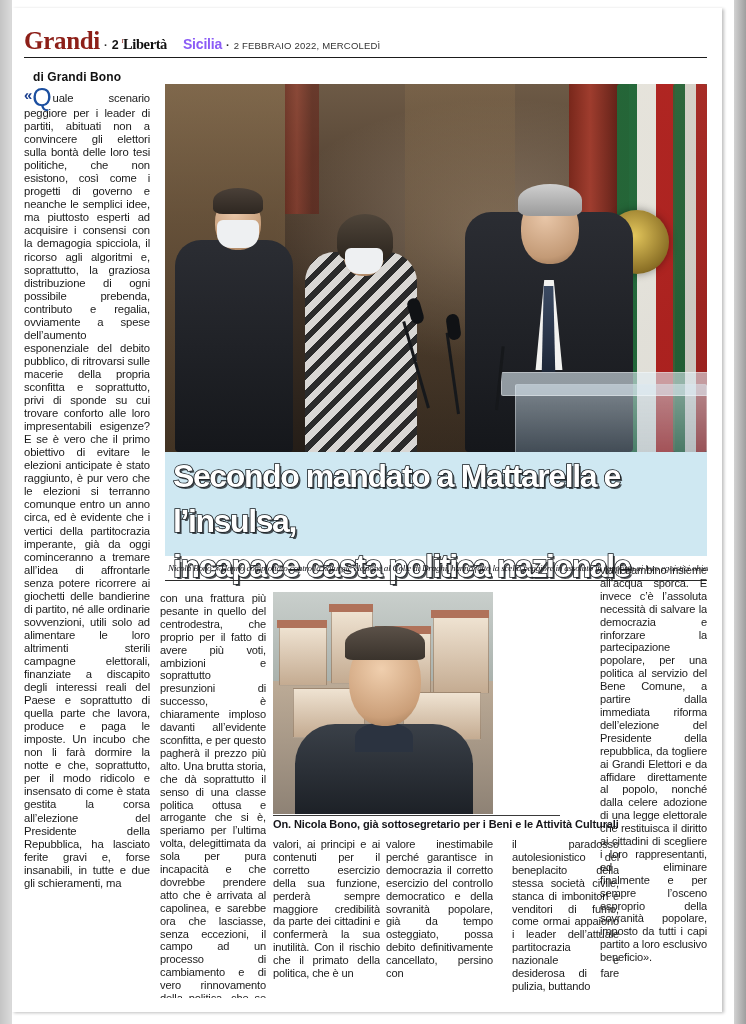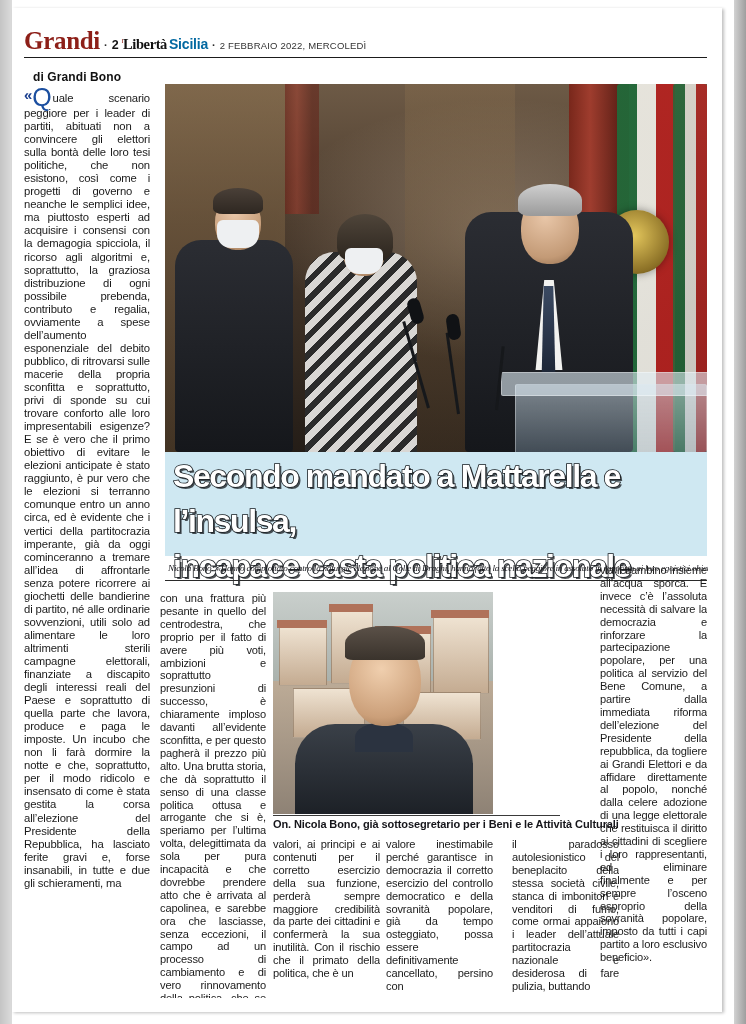--- a/index.html
+++ b/index.html
@@ -90,22 +90,22 @@
     font-family: "Liberation Serif", serif;
     font-size: 14.5px;
     font-weight: bold;
     color: #121212;
     letter-spacing: -0.4px;
   }
   .logo-sicilia {
     font-family: "Liberation Sans", sans-serif;
     font-size: 14px;
     font-weight: bold;
-    color: #0369a1;
-    margin-left: 2px;
+    color: #8b5cf6;
+    margin-left: 16px;
     letter-spacing: -0.2px;
   }
   .issue-date {
     font-family: "Liberation Sans", sans-serif;
     font-size: 9.5px;
     color: #333333;
     letter-spacing: 0.2px;
   }
   .rule-under-masthead {
     position: absolute;
@@ -462,21 +462,21 @@
   <div class="headline-band">
     <div class="headline">Secondo mandato a Mattarella e l’insulsa,
 incapace casta politica nazionale</div>
   </div>
 
   <div class="subhead">Nicola Bono: «Hanno complottato contro la naturale elezione al Colle di Draghi, hanno fatto la scelta peggiore in assoluto in rapporto ai loro egoistici obiettivi»</div>
   <div class="rule-under-sub"></div>
 
   <div class="bodycol" id="col2">con una frattura più pesante in quello del centrodestra, che proprio per il fatto di avere più voti, ambizioni e soprattutto presunzioni di successo, è chiaramente imploso davanti all’evidente sconfitta, e per questo pagherà il prezzo più alto. Una brutta storia, che dà soprattutto il senso di una classe politica ottusa e arrogante che si è, speriamo per l’ultima volta, delegittimata da sola per pura incapacità e che dovrebbe prendere atto che è arrivata al capolinea, e sarebbe ora che lasciasse, senza eccezioni, il campo ad un processo di cambiamento e di vero rinnovamento della politica, che se non torna ai</div>
   <div class="bodycol" id="col3">valori, ai principi e ai contenuti per il corretto esercizio della sua funzione, perderà sempre maggiore credibilità da parte dei cittadini e confermerà la sua inutilità. Con il rischio che il primato della politica, che è un</div>
-  <div class="bodycol" id="col4">valore inestimabile perché garantisce in democrazia il corretto esercizio del controllo democratico e della sovranità popolare, già da tempo osteggiato, possa essere definitivamente cancellato, persino con</div>
+  <div class="bodycol" id="col4">valore inestimabile perché garantisce in democrazia il corretto esercizio del controllo democratico e della sovranità popolare, già da tempo osteggiato, possa debito definitivamente cancellato, persino con</div>
   <div class="bodycol" id="col5">il paradosso autolesionistico del beneplacito della stessa società civile, stanca di imbonitori e venditori di fumo, come ormai appaiono i leader dell’attuale partitocrazia nazionale e desiderosa di fare pulizia, buttando</div>
   <div class="bodycol" id="col6">via il bambino insieme all’acqua sporca. E invece c’è l’assoluta necessità di salvare la democrazia e rinforzare la partecipazione popolare, per una politica al servizio del Bene Comune, a partire dalla immediata riforma dell’elezione del Presidente della repubblica, da togliere ai Grandi Elettori e da affidare direttamente al popolo, nonché dalla celere adozione di una legge elettorale che restituisca il diritto ai cittadini di scegliere i loro rappresentanti, ed eliminare finalmente e per sempre l’osceno esproprio della sovranità popolare, imposto da tutti i capi partito a loro esclusivo beneficio».</div>
 
   <div class="photo-bottom">
     <div class="pb-town"></div>
     <div class="pb-sky"></div>
 
     <div class="pb-build" style="left:6px;top:34px;width:46px;height:58px;"></div>
     <div class="pb-roof" style="left:4px;top:28px;width:50px;height:8px;"></div>
     <div class="pb-build" style="left:58px;top:18px;width:40px;height:72px;"></div>

